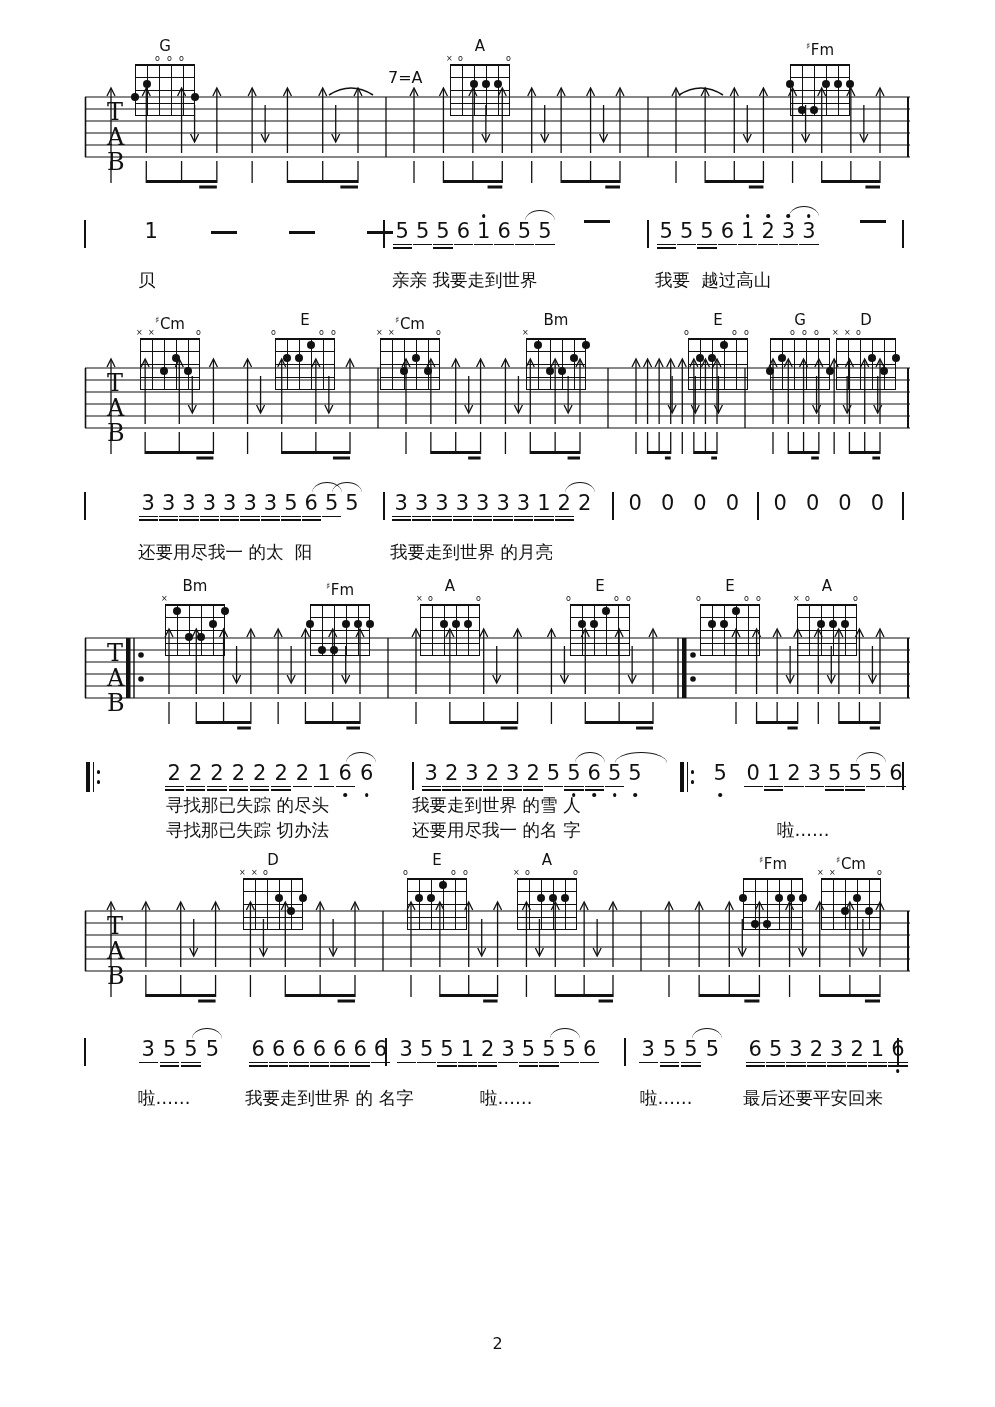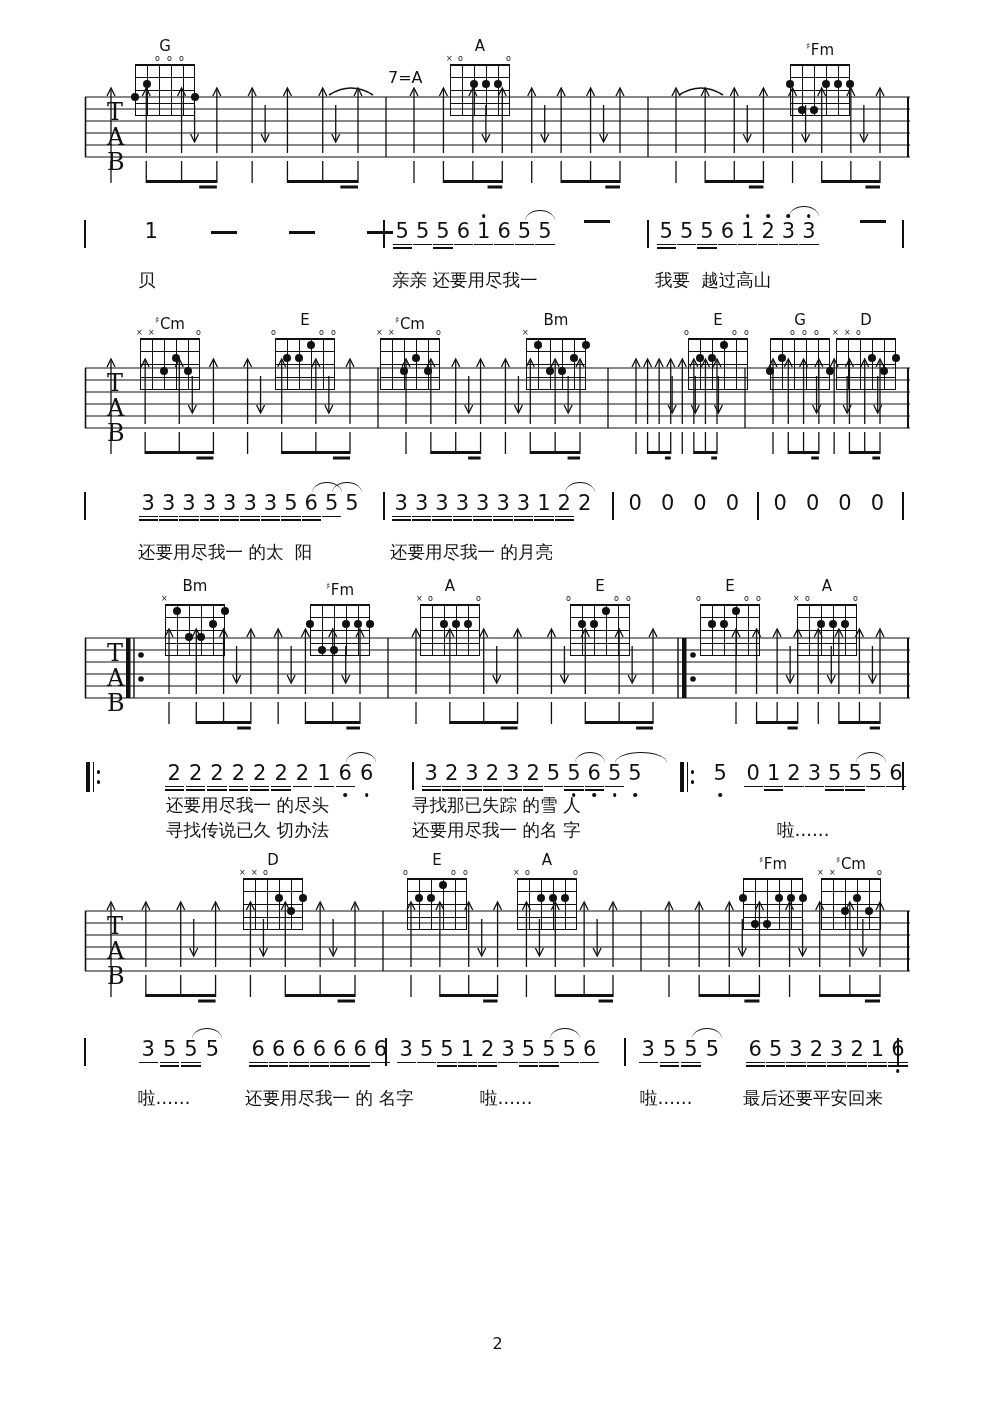--- a/index.html
+++ b/index.html
@@ -1274,29 +1274,29 @@
         <span class="jp-note">2<span class="jp-ul" style="bottom: 0px;"></span><span class="jp-ul" style="bottom: -3.5px;"></span></span>
         <span class="jp-note">1<span class="jp-ul" style="bottom: 0px;"></span><span class="jp-ul" style="bottom: -3.5px;"></span></span>
         <span class="jp-note">6<span class="jp-ul" style="bottom: 0px;"></span><span class="jp-ul" style="bottom: -3.5px;"></span><span class="jp-lo"></span></span>
       </div>
       <div class="jp-seg" style="left: 897px; top: 1038px; column-gap: 4px;">
         <span class="jp-bar"></span>
       </div>
     </div>
   <div id="lyrics">
       <div class="lyric" style="left: 138px; top: 268px;">贝</div>
-      <div class="lyric" style="left: 392px; top: 268px;">亲亲 还要用尽我一</div>
+      <div class="lyric" style="left: 392px; top: 268px;">亲亲 我要走到世界</div>
       <div class="lyric" style="left: 655px; top: 268px;">我要  越过高山</div>
       <div class="lyric" style="left: 138px; top: 540px;">还要用尽我一 的太  阳</div>
-      <div class="lyric" style="left: 390px; top: 540px;">还要用尽我一 的月亮</div>
-      <div class="lyric" style="left: 166px; top: 793px;">还要用尽我一 的尽头</div>
-      <div class="lyric" style="left: 412px; top: 793px;">寻找那已失踪 的雪 人</div>
-      <div class="lyric" style="left: 166px; top: 818px;">寻找传说已久 切办法</div>
+      <div class="lyric" style="left: 390px; top: 540px;">我要走到世界 的月亮</div>
+      <div class="lyric" style="left: 166px; top: 793px;">寻找那已失踪 的尽头</div>
+      <div class="lyric" style="left: 412px; top: 793px;">我要走到世界 的雪 人</div>
+      <div class="lyric" style="left: 166px; top: 818px;">寻找那已失踪 切办法</div>
       <div class="lyric" style="left: 412px; top: 818px;">还要用尽我一 的名 字</div>
       <div class="lyric" style="left: 777px; top: 818px;">啦……</div>
       <div class="lyric" style="left: 138px; top: 1086px;">啦……</div>
-      <div class="lyric" style="left: 245px; top: 1086px;">还要用尽我一 的 名字</div>
+      <div class="lyric" style="left: 245px; top: 1086px;">我要走到世界 的 名字</div>
       <div class="lyric" style="left: 480px; top: 1086px;">啦……</div>
       <div class="lyric" style="left: 640px; top: 1086px;">啦……</div>
       <div class="lyric" style="left: 743px; top: 1086px;">最后还要平安回来</div>
     </div>
   <div class="pageno">2</div>
 </div>
 
 </body></html>

